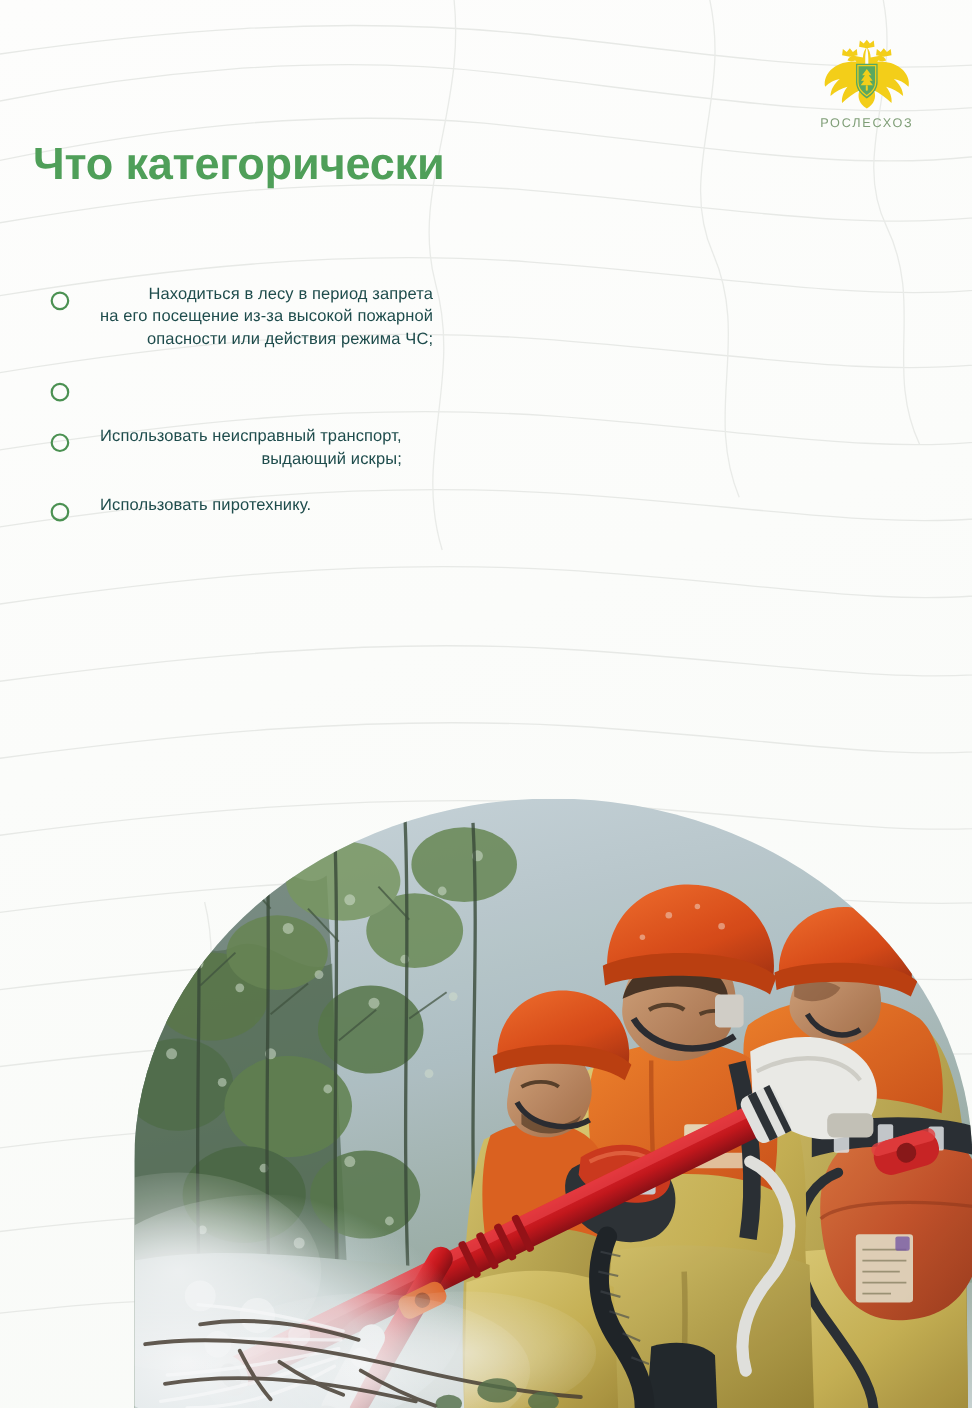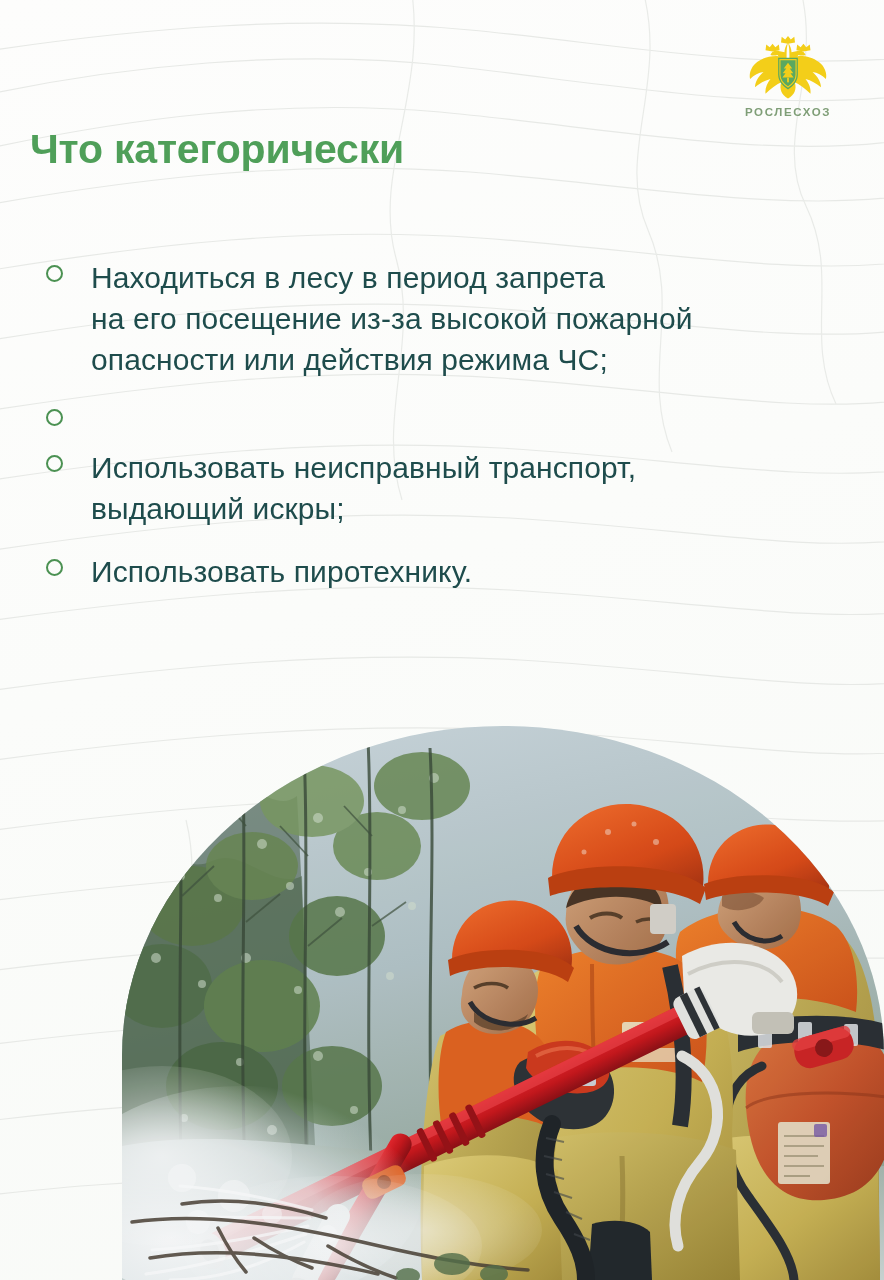--- a/index.html
+++ b/index.html
@@ -43,21 +43,21 @@
     display: flex;
     flex-direction: column;
     align-items: center;
     z-index: 5;
   }
   .logo-emblem { width: 86px; height: 66px; display: block; }
   .logo-word {
     margin-top: 6px;
     font-size: 11.5px;
     letter-spacing: 1.6px;
-    font-weight: 700;
+    font-weight: 400;
     color: #7f9e77;
     font-family: "Liberation Sans", sans-serif;
   }
 
   
   .title {
     position: absolute;
     left: 30px;
     top: 126px;
     width: 660px;
@@ -90,27 +90,28 @@
     flex: 0 0 auto;
     width: 17px;
     height: 17px;
     margin-top: 7px;
     margin-right: 28px;
     border: 2px solid #4b9152;
     border-radius: 50%;
     background: transparent;
   }
   .rule-text {
-    font-size: 30px;
+    font-size: 15px;
     line-height: 1.36;
     color: #1e4c4c;
     font-weight: 400;
     letter-spacing: 0.1px;
     white-space: pre-line;
     font-family: "Liberation Sans", sans-serif;
+    text-align: right;
   }
 
   
   .photo-wrap {
     position: absolute;
     left: 122px;
     top: 726px;
     width: 762px;
     height: 554px;
     z-index: 3;

